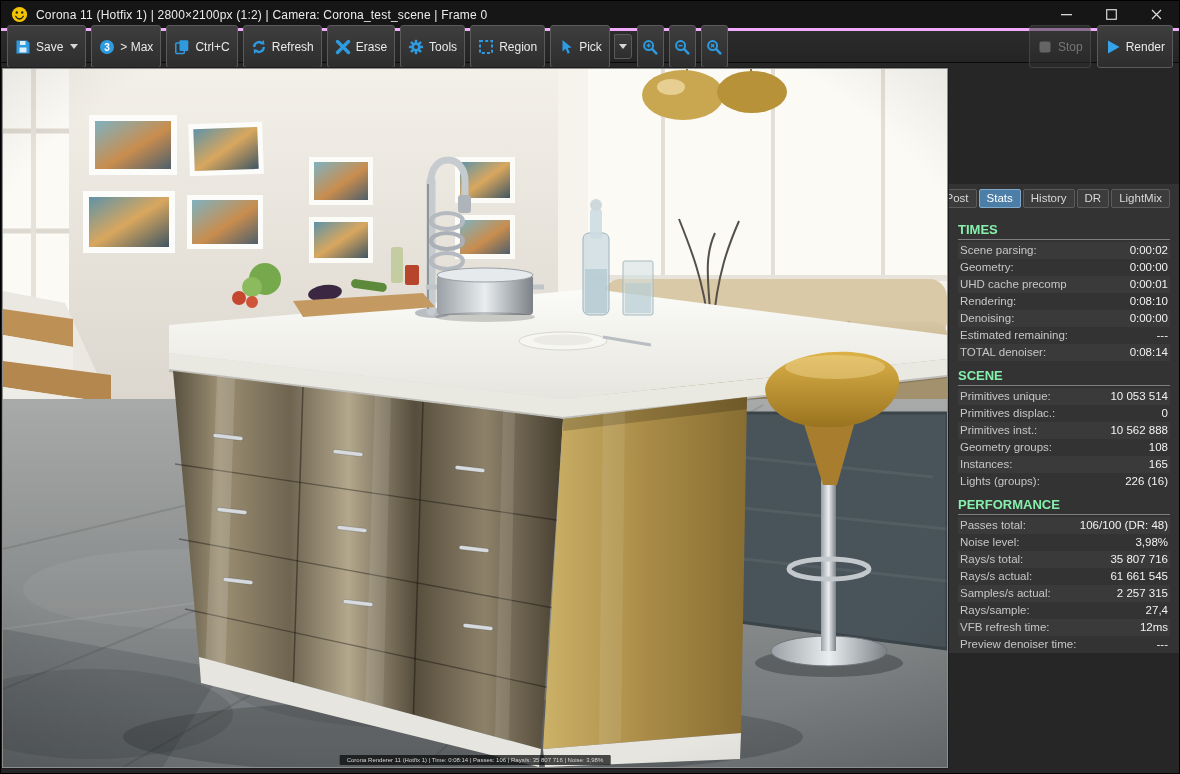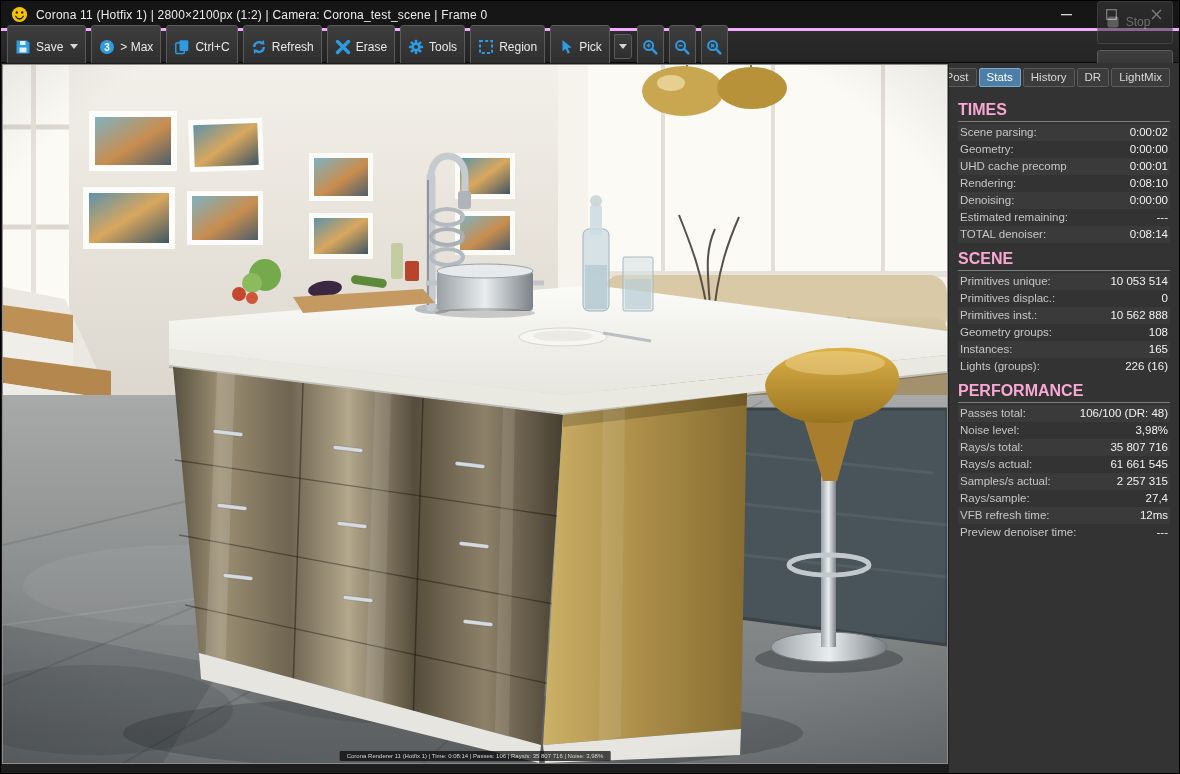--- a/index.html
+++ b/index.html
@@ -24,41 +24,41 @@
           color:#e9e9e9; font-size:12px; white-space:nowrap; cursor:default; }
   .tbtn.sq { width:27px; justify-content:center; padding:0; }
   .tbtn .caret { margin-left:2px; }
   .caret { width:0; height:0; border-left:4px solid transparent; border-right:4px solid transparent;
            border-top:5px solid #d6d6d6; display:inline-block; }
   .combo { height:25px; width:192px; background:#1c1c1c; border:1px solid #555;
            border-radius:3px 0 0 3px; display:flex; align-items:center; padding:0 9px;
            color:#fff; font-size:12px; font-weight:bold; font-style:italic; }
   .combo-arrow { height:25px; width:18px; margin-left:-1px; background:linear-gradient(#3e3e3e,#2d2d2d);
                  border:1px solid #5a5a5a; border-radius:0 3px 3px 0; display:flex; align-items:center; justify-content:center; }
-  .right-group { margin-left:auto; display:flex; gap:6px;flex-direction:column; }
+  .right-group { margin-left:auto; display:flex; gap:6px; }
   .tbtn.disabled { opacity:.55; color:#b5b5b5; }
 
   
-  .content { flex:1; display:flex; min-height:0; }
+  .content { flex:1; display:flex; min-height:0;align-items:center; }
   .viewport { width:948px; flex:0 0 948px; background:#1d1d1d; padding:1px; position:relative; }
   .render { position:relative; width:946px; height:700px; border:1px solid #8d8d8d;
             overflow:hidden; background:#d8d4cc; }
   .render svg { display:block; width:100%; height:100%; }
   .stamp { position:absolute; left:50%; bottom:2px; transform:translateX(-50%);
            background:rgba(8,8,8,.72); color:#d5d5d5; font-size:6px; line-height:8px;
            padding:1px 7px; white-space:nowrap; border-radius:1px; }
 
   
   .sidebar { flex:1; background:#333333; padding:5px 9px 0 9px; display:flex; flex-direction:column;
              min-width:0; color:#cccccc; }
   .tabs { display:flex; justify-content:flex-end; gap:2px; margin-bottom:7px; }
   .tab { background:#3c3c3c; border:1px solid #5b5b5b; border-radius:2px; color:#d8d8d8;
          font-size:11.5px; padding:2px 7px 3px; cursor:default; }
   .tab.active { background:#4d7ea8; border-color:#7fa9cb; color:#ffffff; }
-  .section-title { color:#f9a8d4; font-weight:bold; font-size:16px; margin:7px 0 2px;
+  .section-title { color:#86efac; font-weight:bold; font-size:13px; margin:7px 0 2px;
                    padding-bottom:2px; border-bottom:1px solid #7e7e7e; }
   .srow { display:flex; justify-content:space-between; align-items:center;
           font-size:11.5px; line-height:13px; padding:2px 2px;gap:16px; }
   .srow:nth-of-type(odd) { background:rgba(255,255,255,.035); }
   .srow .lbl { color:#c6c6c6; }
   .srow .val { color:#f2f2f2; text-align:right; }
 
   .icon { flex:0 0 auto; display:block; }
 </style>
 </head>

